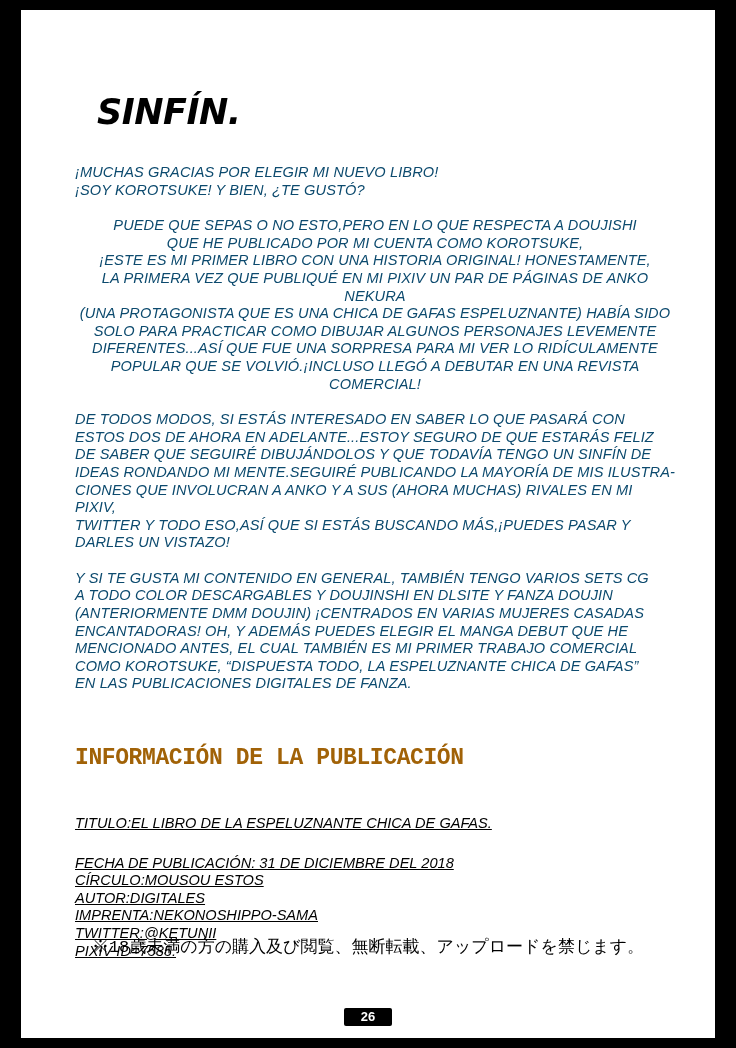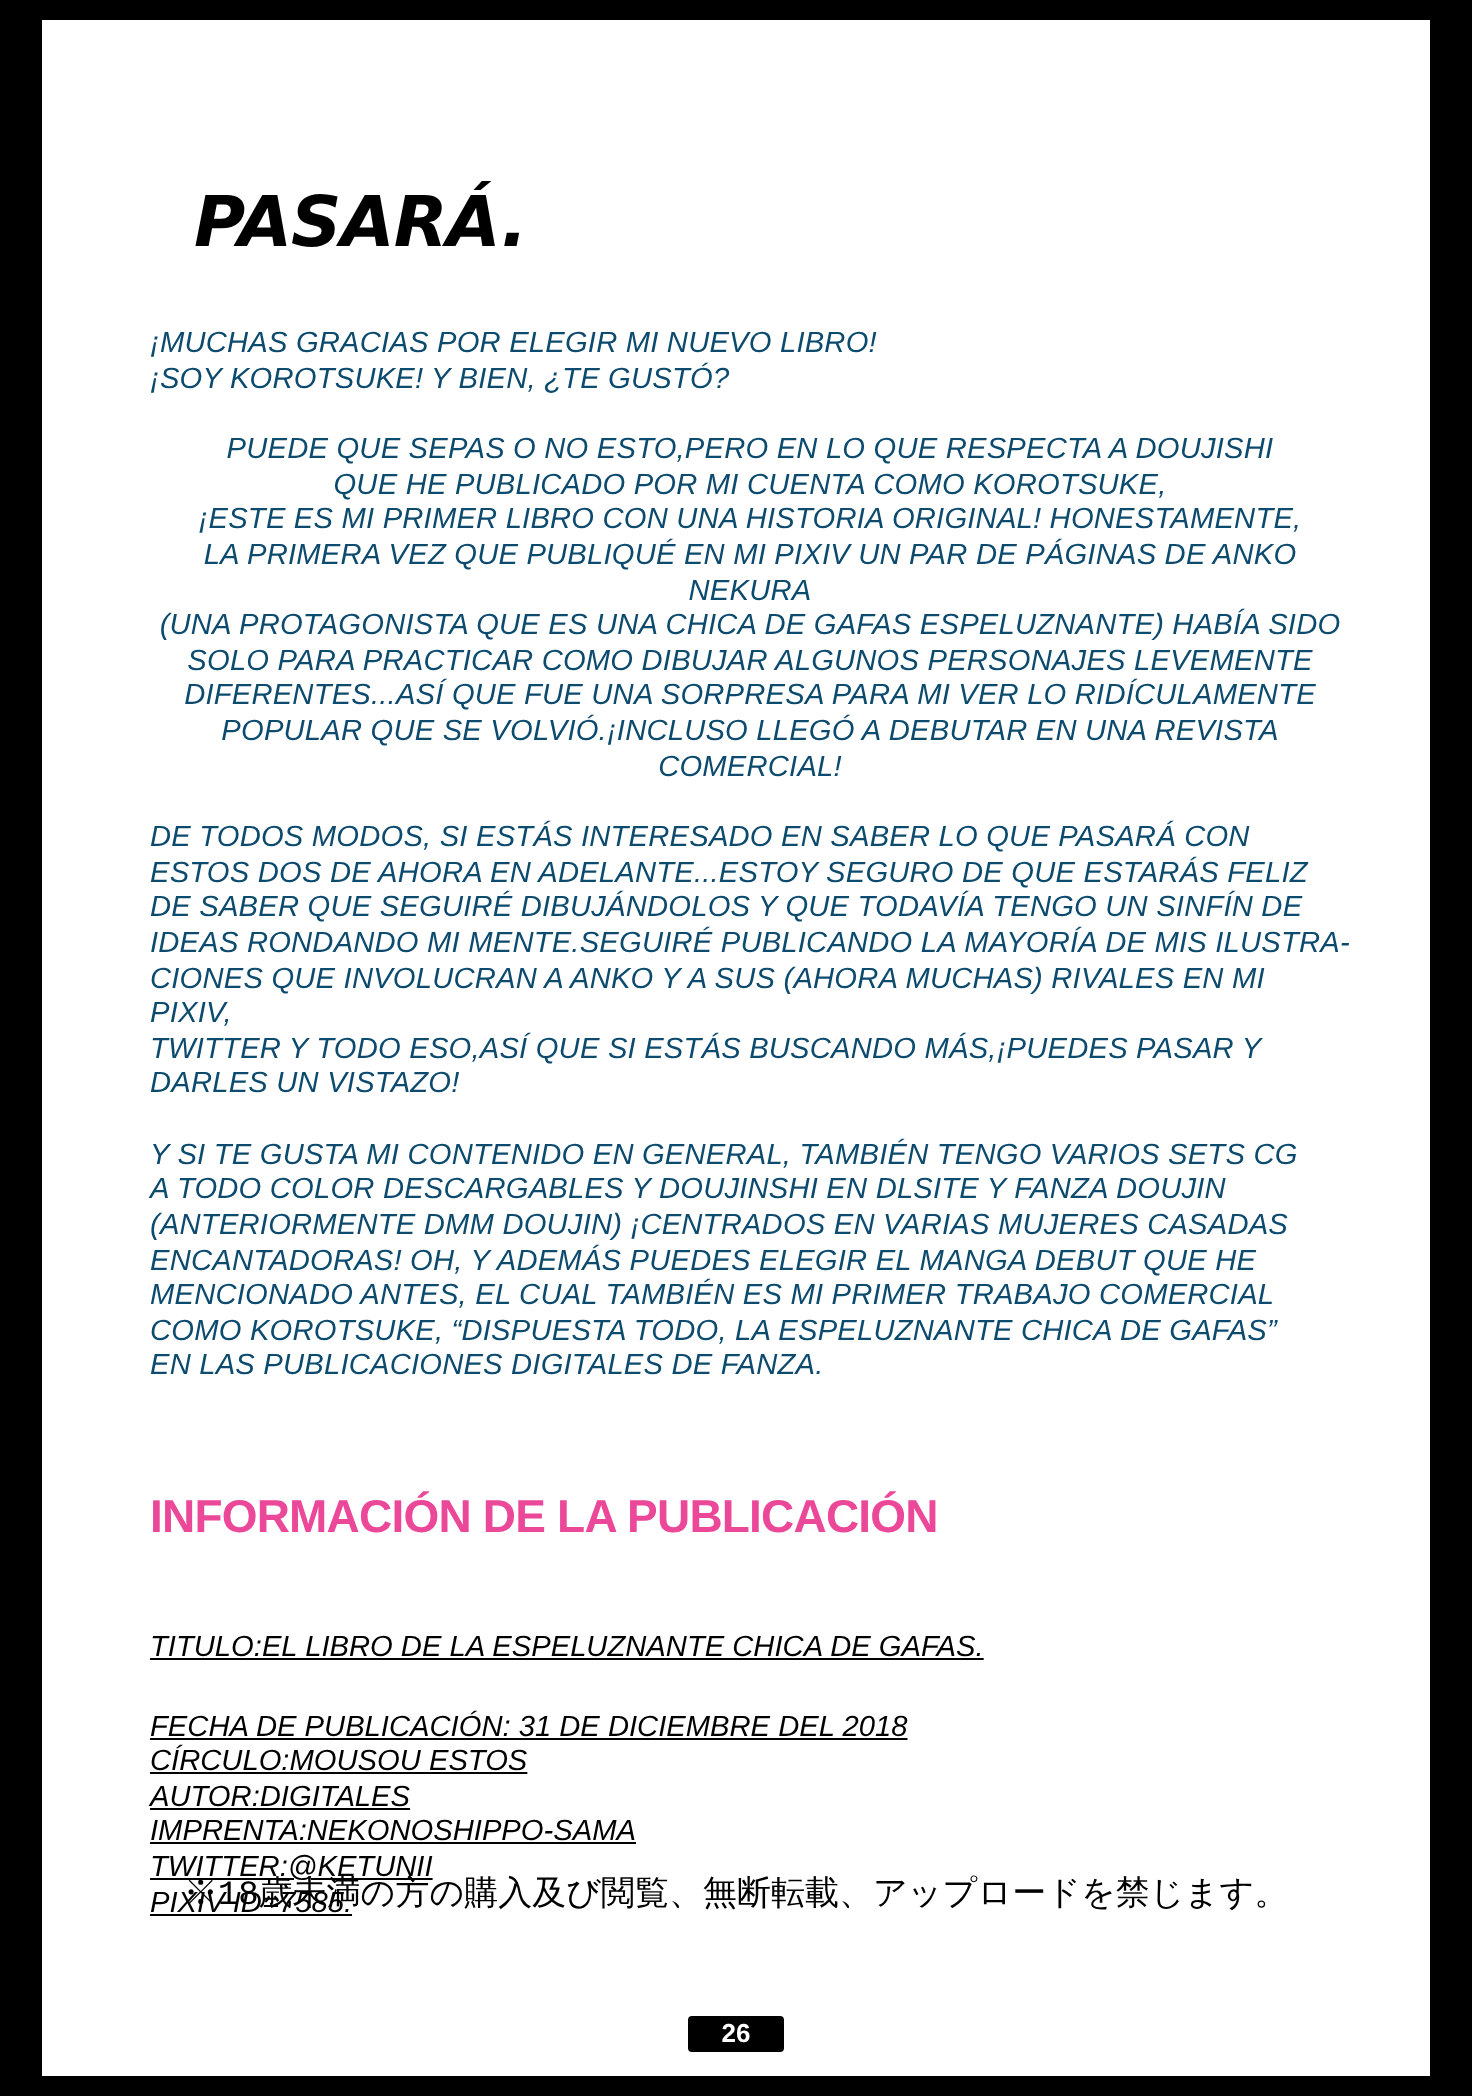--- a/index.html
+++ b/index.html
@@ -41,25 +41,25 @@
   .para {
     font-family: "Liberation Sans", sans-serif;
     font-style: italic;
     font-size: 14.6px;
     line-height: 17.6px;
     color: #0c4a6e;
     margin: 0 0 18px 0;
     letter-spacing: 0.1px;
   }
   .pub-heading {
-    font-family: Liberation Sans, sans-serif;
+    font-family: Liberation Mono, monospace;
     font-weight: bold;
     font-size: 23px;
     letter-spacing: -0.4px;
-    color: #ec4899;
+    color: #a16207;
     margin: 52px 0 44px 0;
   }
   .info-line {
     font-family: "Liberation Sans", sans-serif;
     font-style: italic;
     font-size: 14.6px;
     line-height: 17.6px;
     color: #000;
     margin: 0;
     text-decoration: underline;
@@ -96,21 +96,21 @@
     border-radius: 2px;
   }
 </style>
 </head>
 <body>
 
 <div class="page">
 
   <div class="content">
 
-    <h1 class="epilogue-title">PASARÁ.</h1>
+    <h1 class="epilogue-title">SINFÍN.</h1>
 
     <p class="para" style="white-space: pre-line;">¡MUCHAS GRACIAS POR ELEGIR MI NUEVO LIBRO!
 ¡SOY KOROTSUKE! Y BIEN, ¿TE GUSTÓ?</p>
 
     <p class="para" style="white-space: pre-line; text-align: center;">PUEDE QUE SEPAS O NO ESTO,PERO EN LO QUE RESPECTA A DOUJISHI
 QUE HE PUBLICADO POR MI CUENTA COMO KOROTSUKE,
 ¡ESTE ES MI PRIMER LIBRO CON UNA HISTORIA ORIGINAL! HONESTAMENTE,
 LA PRIMERA VEZ QUE PUBLIQUÉ EN MI PIXIV UN PAR DE PÁGINAS DE ANKO NEKURA
 (UNA PROTAGONISTA QUE ES UNA CHICA DE GAFAS ESPELUZNANTE) HABÍA SIDO
 SOLO PARA PRACTICAR COMO DIBUJAR ALGUNOS PERSONAJES LEVEMENTE

